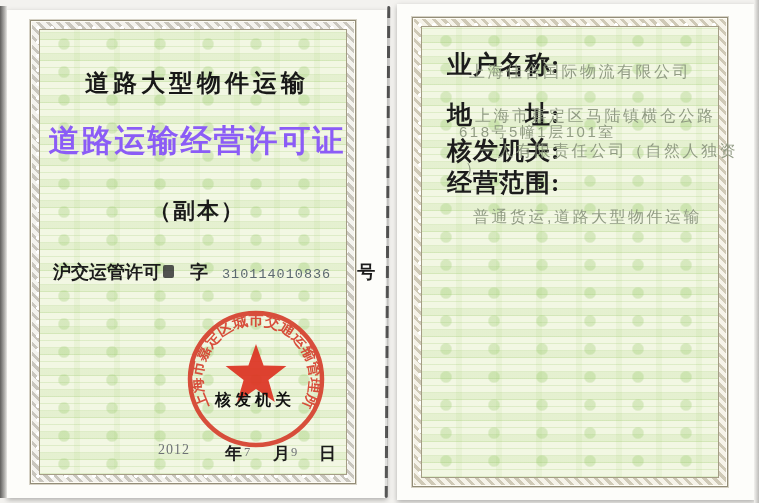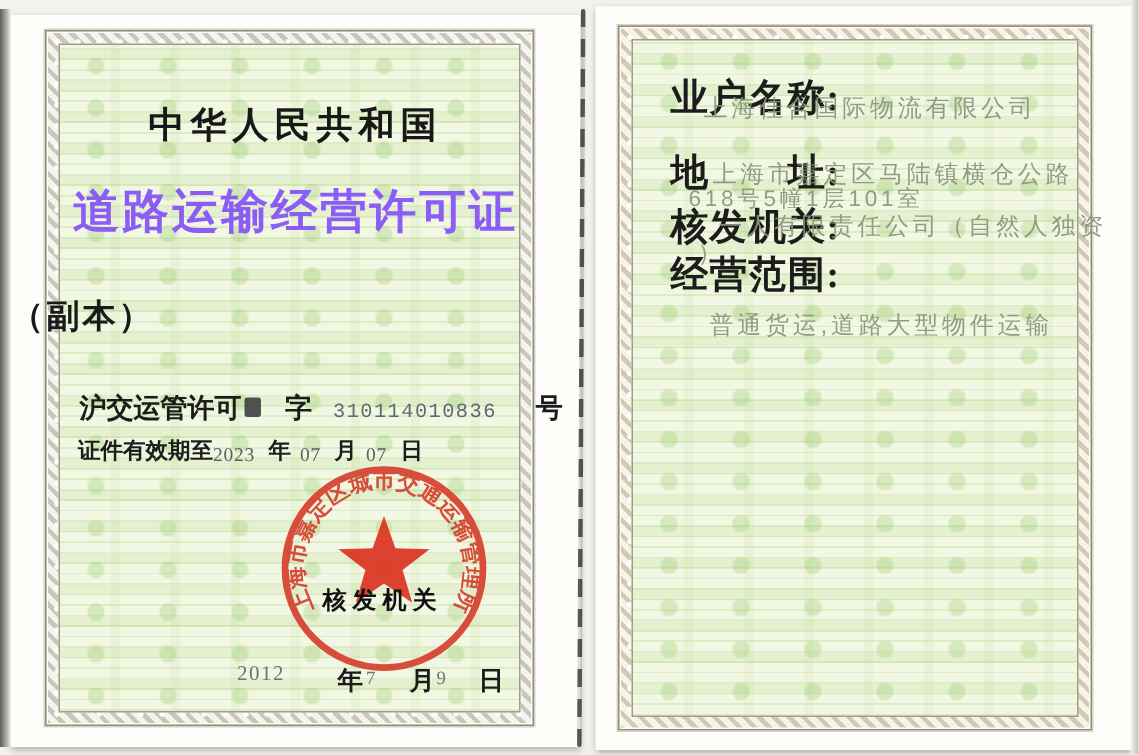--- a/index.html
+++ b/index.html
@@ -47,21 +47,21 @@
     background-size:48px 28px, auto, auto, auto, auto;
   }
 
   .content { position:absolute; inset:0; z-index:2; }
 
   
   .t-country { position:absolute; top:57px; left:0; width:100%; text-align:center;
     font-size:24px; font-weight:700; letter-spacing:4px; color:#181818; }
   .t-title { position:absolute; top:110px; left:0; width:100%; text-align:center;
     font-size:31px; font-weight:900; letter-spacing:2px; color:#8b5cf6; }
-  .t-sub { position:absolute; top:186px; left:0; width:100%; text-align:left;
+  .t-sub { position:absolute; top:186px; left:0; width:100%; text-align:center;
     font-size:22px; font-weight:700; letter-spacing:2px; color:#1a1a1a; }
 
   .license-row { position:absolute; top:250px; left:46px; width:310px;
     font-size:18px; font-weight:700; color:#1b1b1b; white-space:nowrap; }
   .license-row .smudge { display:inline-block; width:11px; height:13px; margin-left:2px;
     background:rgba(45,45,48,.82); border-radius:2px; filter:blur(.4px); vertical-align:baseline; }
   .license-row .zi { margin-left:16px; }
   .license-row .num { margin-left:14px; font-size:13.5px; font-weight:400;
     color:#5d6a70; letter-spacing:1px; font-family:Liberation Mono, monospace; }
   .license-row .hao { margin-left:26px; }
@@ -97,31 +97,28 @@
 
 <div class="scan-edge-left"></div>
 <div class="scan-edge-right"></div>
 <div class="fold-line"></div>
 
 <div class="page page-left">
   <div class="frame frame-gray">
     <div class="green"></div>
   </div>
   <div class="content">
-    <div class="t-country">中华人民共和国</div>
+    <div class="t-country">道路大型物件运输</div>
     <div class="t-title">道路运输经营许可证</div>
     <div class="t-sub">（副本）</div>
 
     <div class="license-row">
       <span>沪交运管许可</span><span class="smudge"></span><span class="zi">字</span><span class="num">310114010836</span><span class="hao">号</span>
     </div>
 
-    <div class="valid-row">
-      <span>证件有效期至</span><span class="fill">2023</span><span class="unit">年</span><span class="fill">07</span><span class="unit">月</span><span class="fill">07</span><span class="unit">日</span>
-    </div>
 
     <svg class="seal" viewBox="0 0 150 150">
       <circle cx="75" cy="75" r="66" fill="none" stroke="#d6402e" stroke-width="4.5"></circle>
       <path id="sealArc" d="M 28.23 102 A 54 54 0 1 1 121.77 102" fill="none"></path>
       <text font-size="15" fill="#d6402e" font-weight="bold"><textPath href="#sealArc" textLength="226" lengthAdjust="spacingAndGlyphs">上海市嘉定区城市交通运输管理所</textPath></text>
       <polygon fill="#dd3322" points="75,40 82.6,61.5 105.4,62.1 87.4,76 93.8,97.9 75,85 56.2,97.9 62.6,76 44.6,62.1 67.4,61.5"></polygon>
     </svg>
 
     <div class="issuer">核发机关</div>
 

